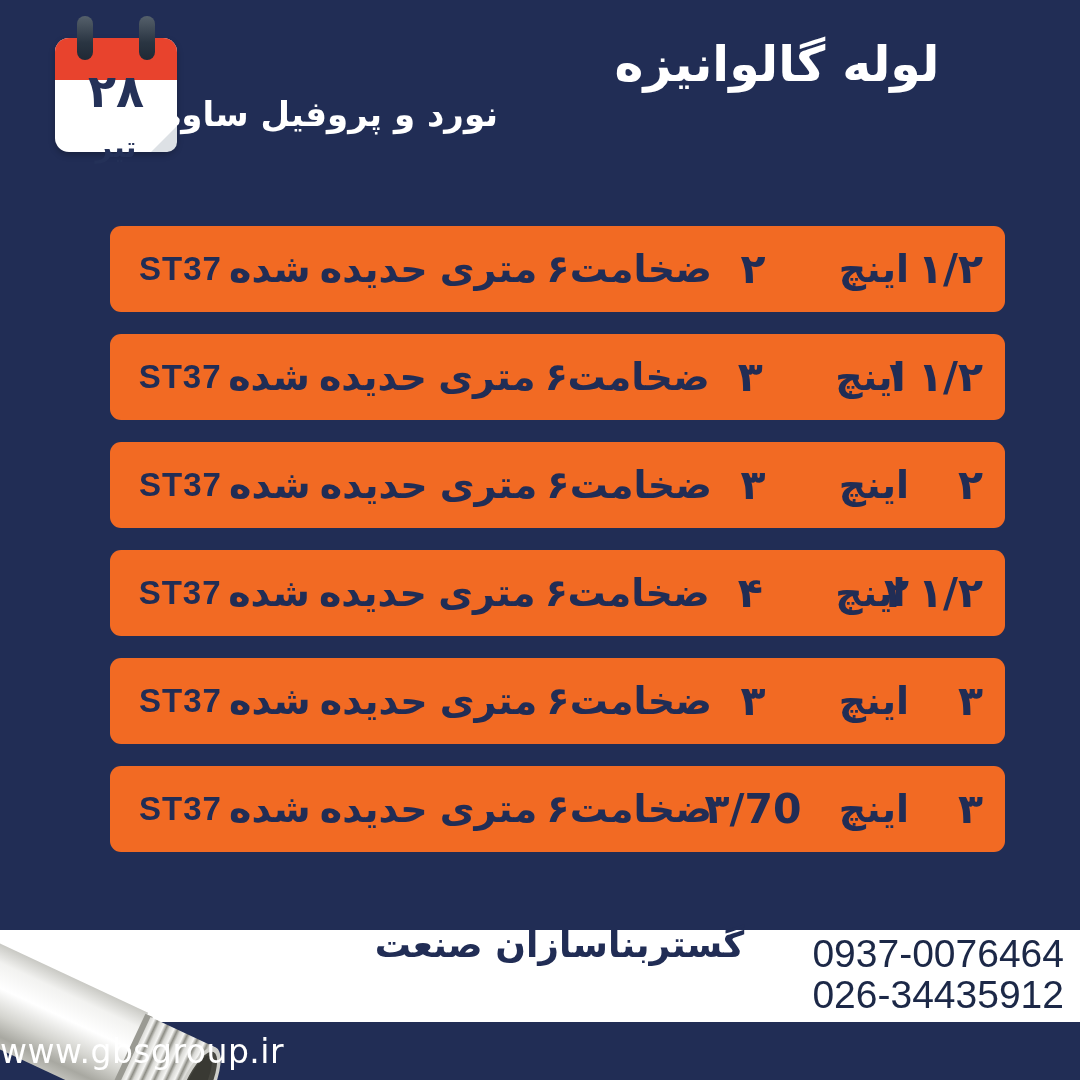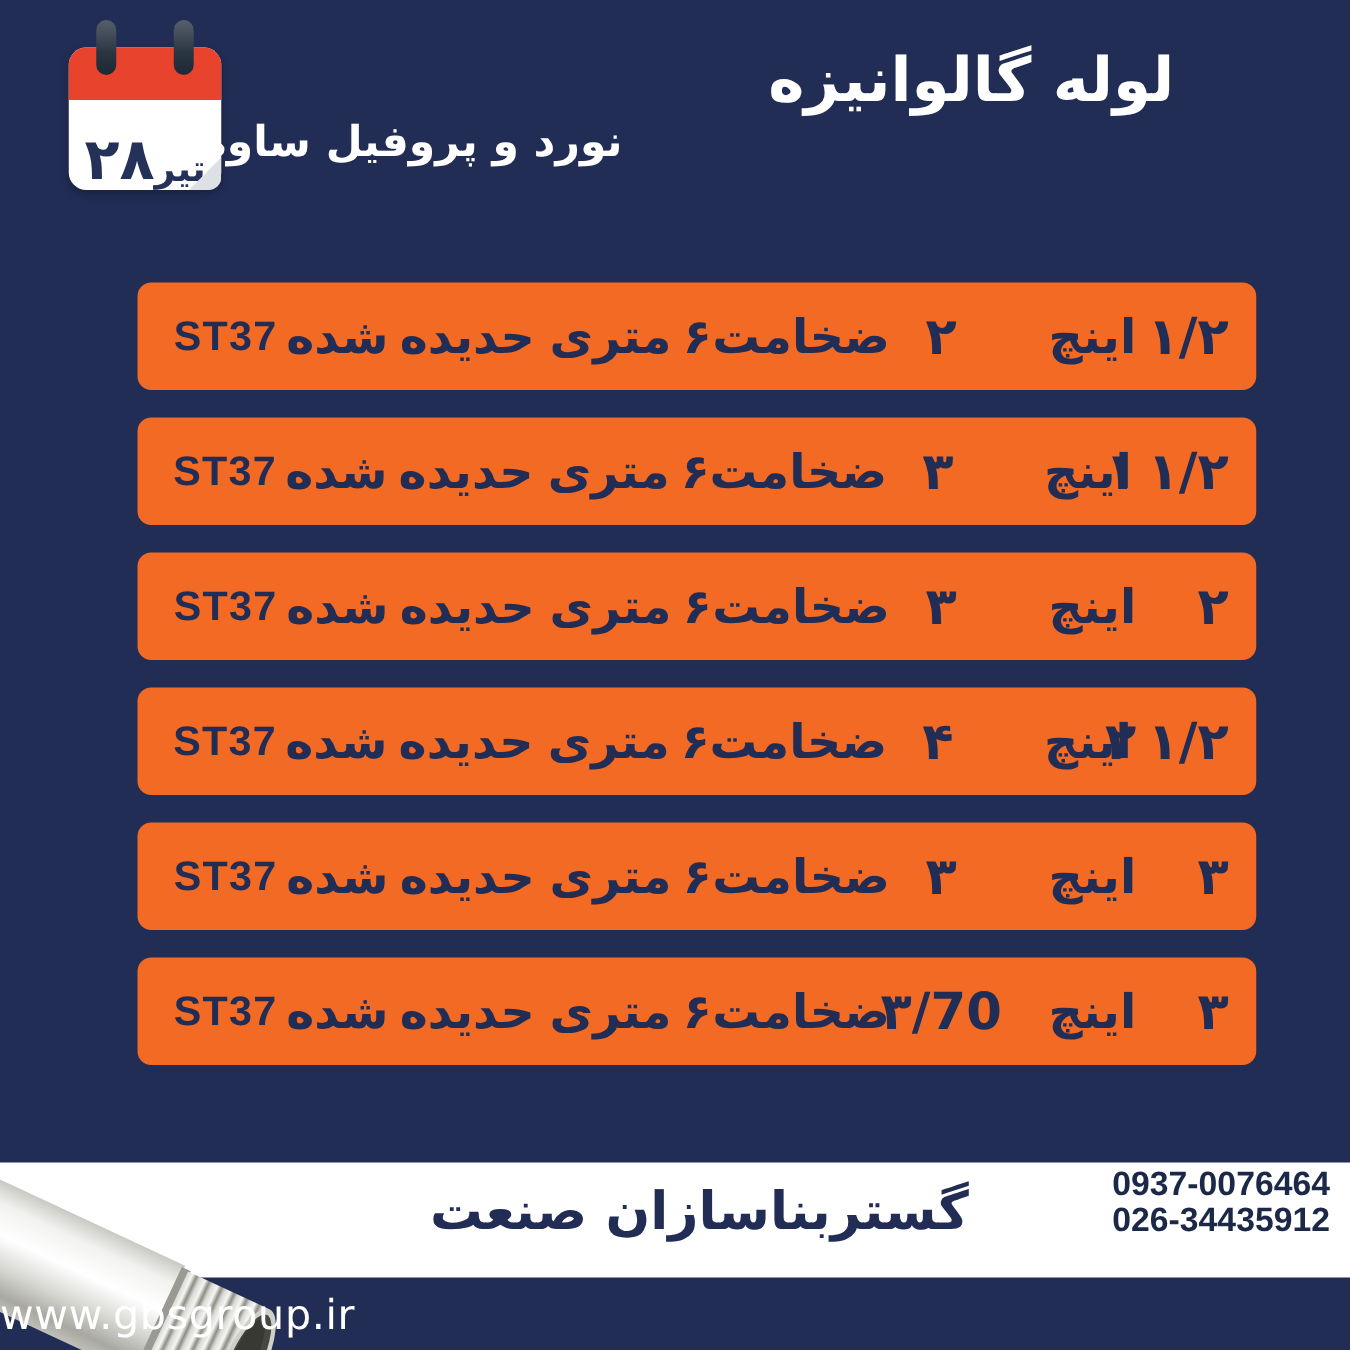--- a/index.html
+++ b/index.html
@@ -9,21 +9,21 @@
     background:#212d55;
     overflow:hidden;
     font-family:"DejaVu Sans",sans-serif;
   }
   
   .calendar{position:absolute;left:55px;top:16px;width:122px;height:136px;}
   .cal-body{position:absolute;top:22px;left:0;right:0;bottom:0;background:#ffffff;border-radius:14px;box-shadow:0 3px 6px rgba(0,0,0,.25);}
   .cal-top{position:absolute;top:22px;left:0;right:0;height:42px;background:#e8432d;border-radius:14px 14px 0 0;}
   .cal-ring{position:absolute;top:0;width:16px;height:44px;background:linear-gradient(180deg,#55606b 0%,#2a3542 60%,#1f2935 100%);border-radius:8px;}
   .cal-ring.r1{left:22px;} .cal-ring.r2{right:22px;}
-  .cal-text{position:absolute;top:64px;left:0;right:0;bottom:2px;display:flex;flex-direction:row;align-items:flex-end;justify-content:center;color:#243158;line-height:1;}
+  .cal-text{position:absolute;top:64px;left:0;right:0;bottom:2px;display:flex;flex-direction:column;align-items:center;justify-content:center;color:#243158;line-height:1;}
   .cal-day{font-size:46px;font-weight:700;}
   .cal-month{font-size:29px;font-weight:700;margin-top:19px;}
   .cal-curl{position:absolute;bottom:0;right:0;width:0;height:0;border-top:26px solid transparent;border-right:26px solid #dde1e5;border-bottom-right-radius:10px;}
   .title{
     position:absolute;top:36px;right:68px;width:470px;
     color:#ffffff;font-size:49px;font-weight:700;text-align:center;direction:rtl;white-space:nowrap;
   }
   .subtitle{
     position:absolute;top:94px;left:198px;width:300px;
     color:#ffffff;font-size:34px;font-weight:700;text-align:center;direction:rtl;white-space:nowrap;
@@ -44,29 +44,29 @@
   .c-unit{width:9%;margin-left:32px;}
   .c-thick{width:13%;font-size:41px;}
   .c-label{width:14%;}
   .c-length{width:19%;}
   .c-type{width:24%;}
   .c-std{width:12%;font-family:"Liberation Sans",sans-serif;font-size:33px;letter-spacing:1px;}
   
   .band{position:absolute;left:0;top:930px;width:1080px;height:92px;background:#ffffff;}
   .pipe{position:absolute;left:-6px;top:886px;width:348px;height:194px;}
   .company{
-    position:absolute;left:352px;top:922px;width:415px;height:92px;
+    position:absolute;left:352px;top:898px;width:415px;height:92px;
     display:flex;align-items:center;justify-content:center;
-    color:#212d55;font-size:42px;font-weight:700;direction:rtl;white-space:nowrap;
+    color:#212d55;font-size:36px;font-weight:700;direction:rtl;white-space:nowrap;
   }
   .phones{
     position:absolute;right:16px;top:933px;
     text-align:right;color:#1c2847;
-    font-family:"Liberation Sans",sans-serif;font-weight:700;
-    font-size:27px;line-height:1.06;
+    font-family:"Liberation Sans",sans-serif;font-weight:400;
+    font-size:39px;line-height:1.06;
   }
   .website-bar{
     position:absolute;left:0;top:1022px;width:1080px;height:58px;
     display:flex;align-items:center;justify-content:flex-start;
     color:#ffffff;font-size:33px;font-family:"DejaVu Sans",sans-serif;letter-spacing:.5px;
   }
 </style>
 </head>
 <body>
 

